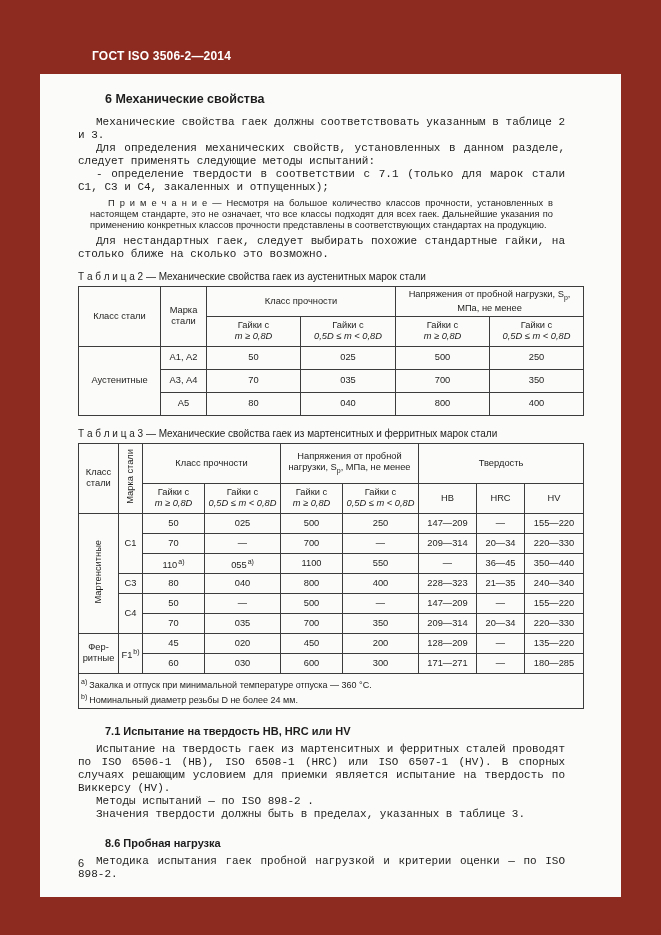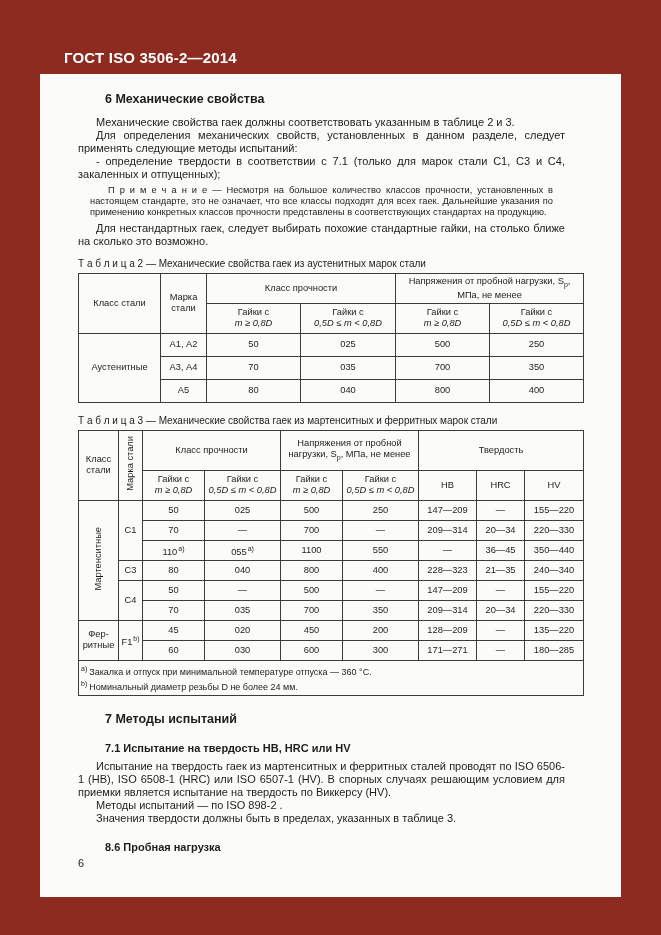--- a/index.html
+++ b/index.html
@@ -5,31 +5,31 @@
   * { margin:0; padding:0; box-sizing:border-box; }
   html,body { width:661px; height:935px; }
   body {
     background:#8e2b20;
     font-family:"Liberation Sans", sans-serif;
     color:#1d1d1d;
     position:relative;
     overflow:hidden;
   }
   .doc-header {
-    position:absolute; top:49px; left:64px;
-    font-size:15px; font-weight:bold; color:#ffffff; letter-spacing:.2px;
+    position:absolute; top:49px; left:92px;
+    font-size:12px; font-weight:bold; color:#ffffff; letter-spacing:.2px;
   }
   .page {
     position:absolute; left:40px; top:74px; width:581px; height:823px;
     background:#fbfbf9; padding:18px 56px 0 38px;
   }
   .sec-h { font-size:12.5px; font-weight:bold; margin:0 0 10px 27px; }
   .sec-h.s7 { margin-top:16px; }
   .sub-h { font-size:11px; font-weight:bold; margin:16px 0 6px 27px; }
-  p.body { font-size:11px; line-height:13px; text-indent:18px; text-align:justify; }
+  p.body { font-size:11px; line-height:13px; text-indent:18px; text-align:justify;font-family:Liberation Mono, monospace; }
   p.note { font-size:9.3px; line-height:11px; text-indent:18px; text-align:justify; margin:4px 12px; }
   .tbl-caption { font-size:10px; margin:10px 0 4px 0; }
   table.tbl { width:100%; border-collapse:collapse; font-size:9.3px; line-height:11px; table-layout:fixed; }
   .tbl th, .tbl td { border:1px solid #3c3c3c; text-align:center; vertical-align:middle; font-weight:normal; padding:2px 2px; }
   .pre { white-space:pre-line; }
   .frm { font-style:italic;text-align:center; }
   sup { font-size:7px; margin-left:1px; }
   sub { font-size:7px; }
   .t2 tr.h1 th { height:28px; }
   .t2 tr.h2 th { height:30px; }
@@ -242,21 +242,21 @@
       </tr>
       <tr>
         <td colspan="9" class="fnotes">
           <div class="fn"><sup>a)</sup><span>Закалка и отпуск при минимальной температуре отпуска — 360 °С.</span></div>
           <div class="fn"><sup>b)</sup><span>Номинальный диаметр резьбы D не более 24 мм.</span></div>
         </td>
       </tr>
     </tbody>
   </table>
 
-  <div class="sec-h s7">7 Методы испытаний</div>
   <div class="sub-h">7.1 Испытание на твердость НВ, HRC или HV</div>
   <p class="body">Испытание на твердость гаек из мартенситных и ферритных сталей проводят по ISO 6506-1 (НВ), ISO 6508-1 (HRC) или ISO 6507-1 (HV). В спорных случаях решающим условием для приемки является испытание на твердость по Виккерсу (HV).</p>
   <p class="body">Методы испытаний — по ISO 898-2 .</p>
   <p class="body">Значения твердости должны быть в пределах, указанных в таблице 3.</p>
   <div class="sub-h">8.6 Пробная нагрузка</div>
+  <p class="body">Методика испытания гаек пробной нагрузкой и критерии оценки — по ISO 898-2.</p>
 
   <div class="page-num">6</div>
 </div>
 
 </body></html>

